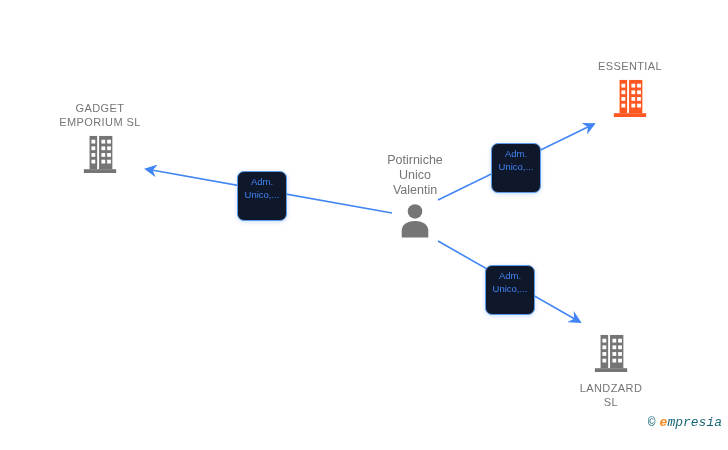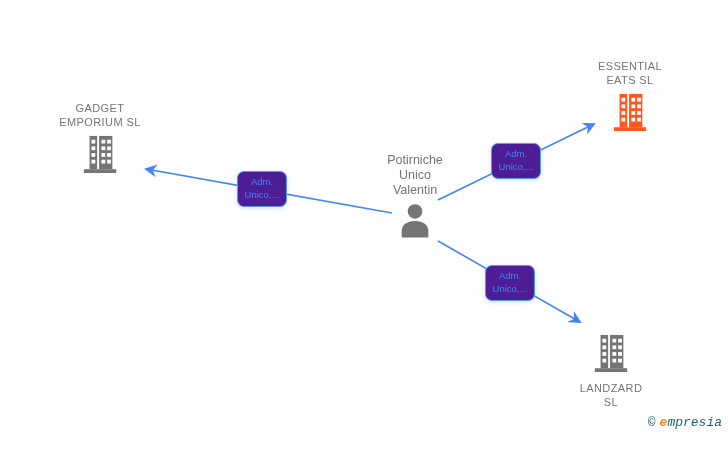--- a/index.html
+++ b/index.html
@@ -17,22 +17,22 @@
   .node-label { color:#757575; }
   .company .node-label { font-size:11px; line-height:14px; letter-spacing:0.4px; }
   .person-label { font-size:12.5px; line-height:15px; color:#757575; }
   .node-label span, .person-label span { display:block; }
   .icon-wrap { display:block; margin-top:4px; }
   .gray-fill  { fill:#757575; }
   .orange-fill{ fill:#ff5722; }
 
   
   .edge-label {
-    position:absolute; width:50px; height:36px; z-index:3;
-    background:#4c1d95; border:1.5px solid #5c9ce6; border-radius:7px;
+    position:absolute; width:50px; height:50px; z-index:3;
+    background:#0f172a; border:1.5px solid #5c9ce6; border-radius:7px;
     box-shadow:0 1px 4px rgba(66,133,244,0.28);
     color:#4285f4; font-size:9.5px; line-height:13px;
     text-align:center; padding-top:3px; box-sizing:border-box; cursor:pointer;
   }
   .edge-label span { display:block; }
 
   
   .watermark {
     position:absolute; right:6px; bottom:20px; z-index:4;
     font-family:Liberation Mono, monospace; font-size:13px; color:#166575;
@@ -84,21 +84,20 @@
             <rect x="21.5" y="28" width="4" height="4"></rect>
             <rect x="27.5" y="28" width="4" height="4"></rect>
         </g>
       </svg>
     </span>
   </div>
 
   <div class="node company" style="left:560px; top:59px;">
     <div class="node-label">
       <span>ESSENTIAL</span>
-      <span>EATS SL</span>
     </div>
     <span class="icon-wrap">
       <svg width="38" height="42" viewBox="0 0 40 44">
         <g class="orange-fill">
           <rect x="3" y="38" width="34" height="4"></rect>
           <rect x="9" y="3" width="8" height="35"></rect>
           <rect x="19" y="3" width="14" height="35"></rect>
         </g>
         <g fill="#ffffff">
           <rect x="11" y="7" width="4" height="4"></rect>

